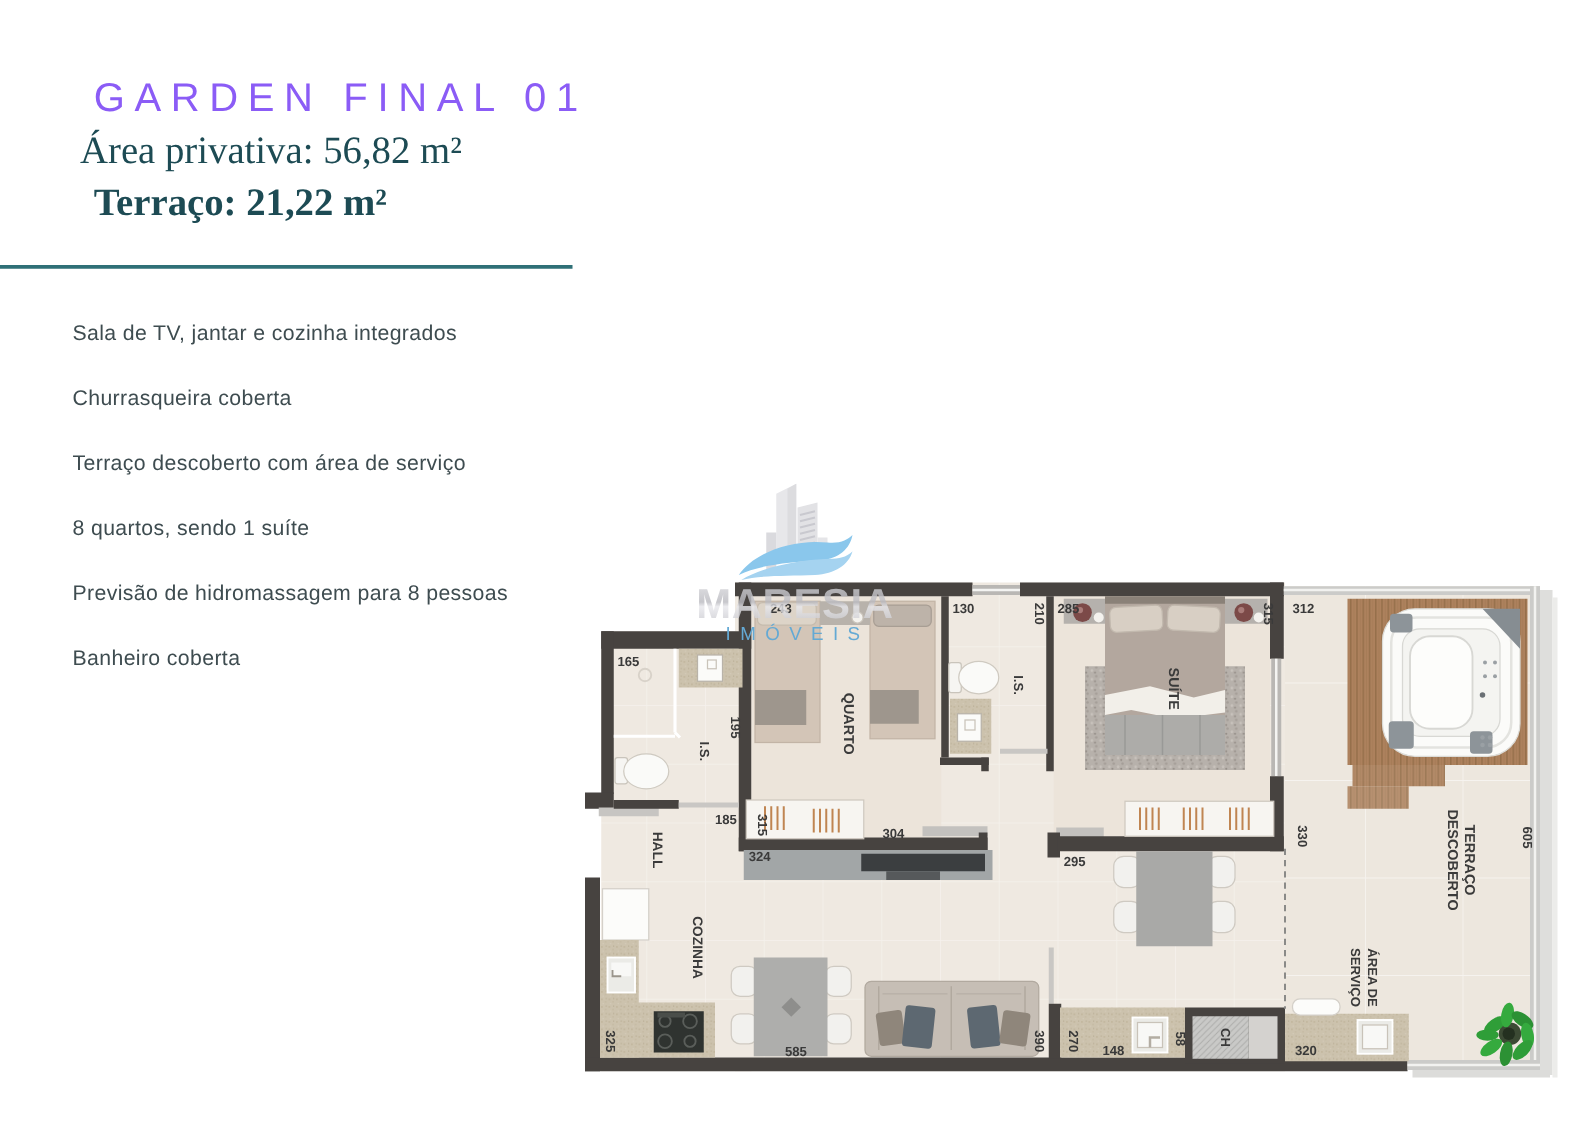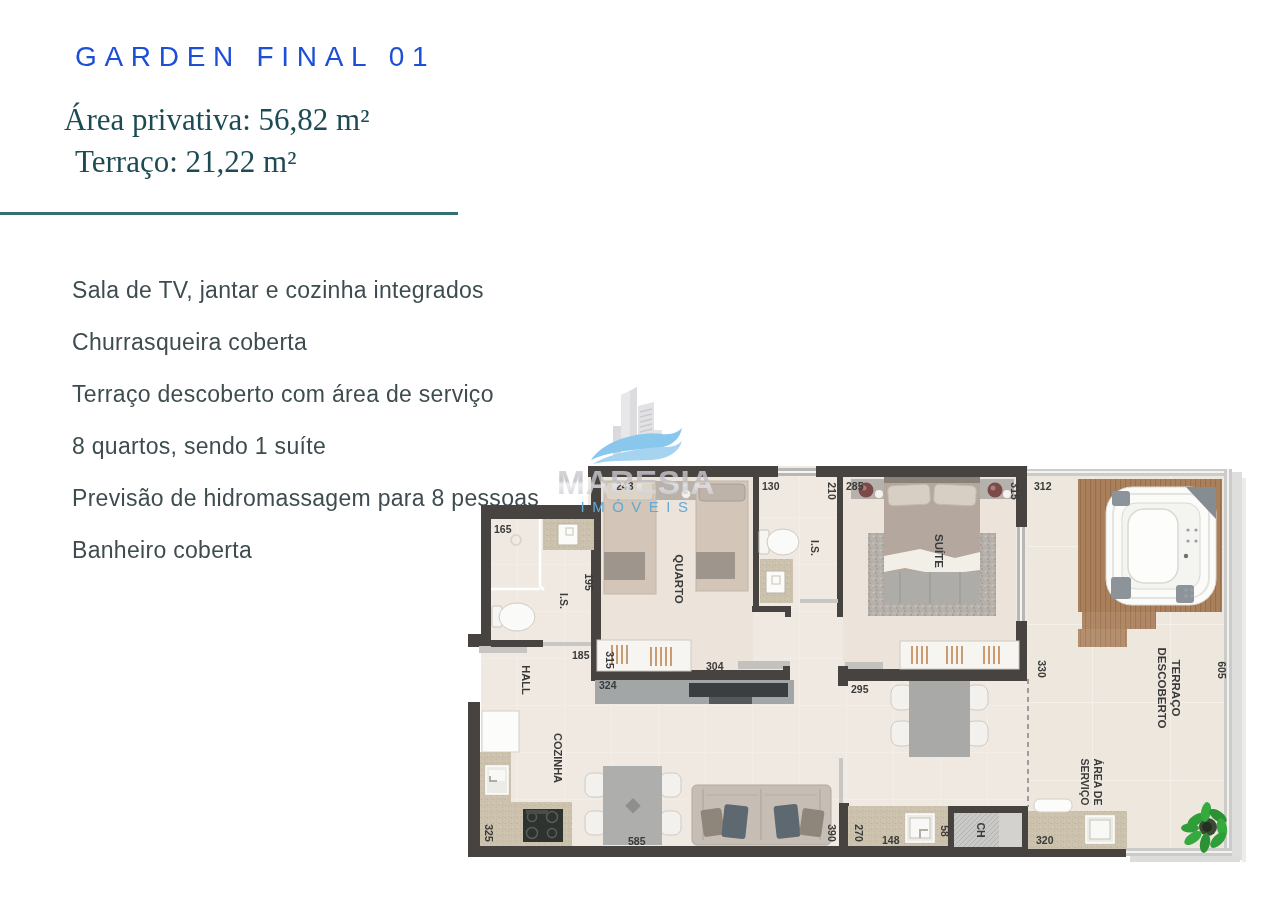--- a/index.html
+++ b/index.html
@@ -1,23 +1,23 @@
 <!DOCTYPE html>
 <html><head>
 <meta charset="utf-8">
 <style>
 html,body{margin:0;padding:0;background:#ffffff;width:1273px;height:900px;overflow:hidden;}
 body{font-family:"Liberation Sans",sans-serif;position:relative;}
 .abs{position:absolute;}
-.title{left:75px;top:41px;font-size:28px;font-weight:400;letter-spacing:7.7px;color:#1d4ed8;}
+.title{left:75px;top:60px;font-size:32px;font-weight:400;letter-spacing:7.7px;color:#8b5cf6;}
 .serif{font-family:"Liberation Serif",serif;color:#1d4b54;font-size:31px;}
 .l1{left:64px;top:102px;}
-.l2{left:75px;top:144px;}
+.l2{left:75px;top:144px;font-weight:bold;}
 .rule{left:0;top:212px;width:458px;height:3px;background:#2f7077;}
-.li{left:72px;font-size:23px;letter-spacing:0.3px;color:#3e4c50;margin-top:20px;}
+.li{left:58px;font-size:17px;letter-spacing:0.3px;color:#3e4c50;}
 </style>
 </head>
 <body>
 
 <div class="abs title">GARDEN FINAL 01</div>
 
 <div class="abs serif l1">Área privativa: 56,82 m²</div>
 
 <div class="abs serif l2">Terraço: 21,22 m²</div>
 

